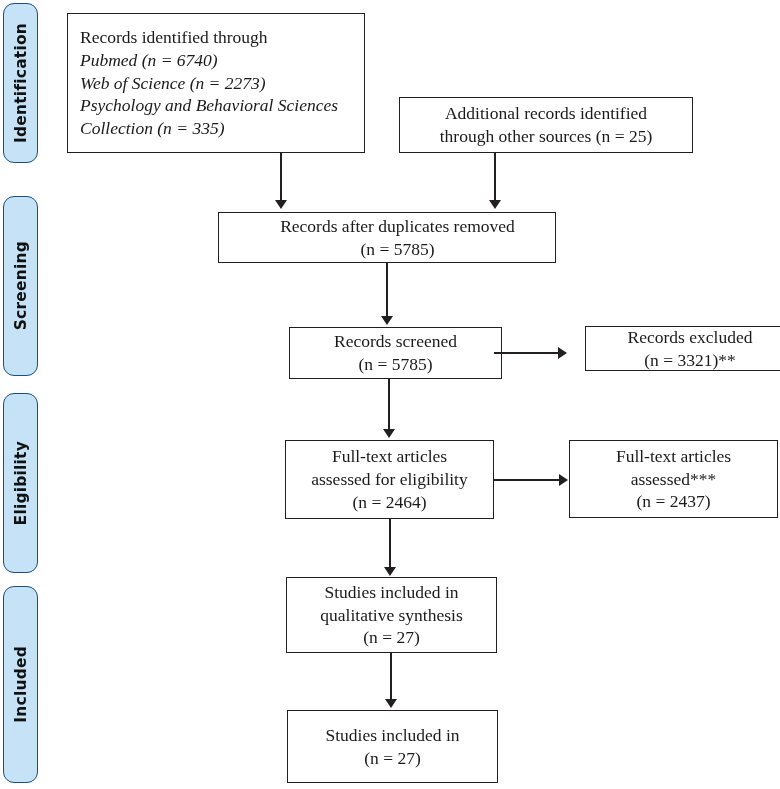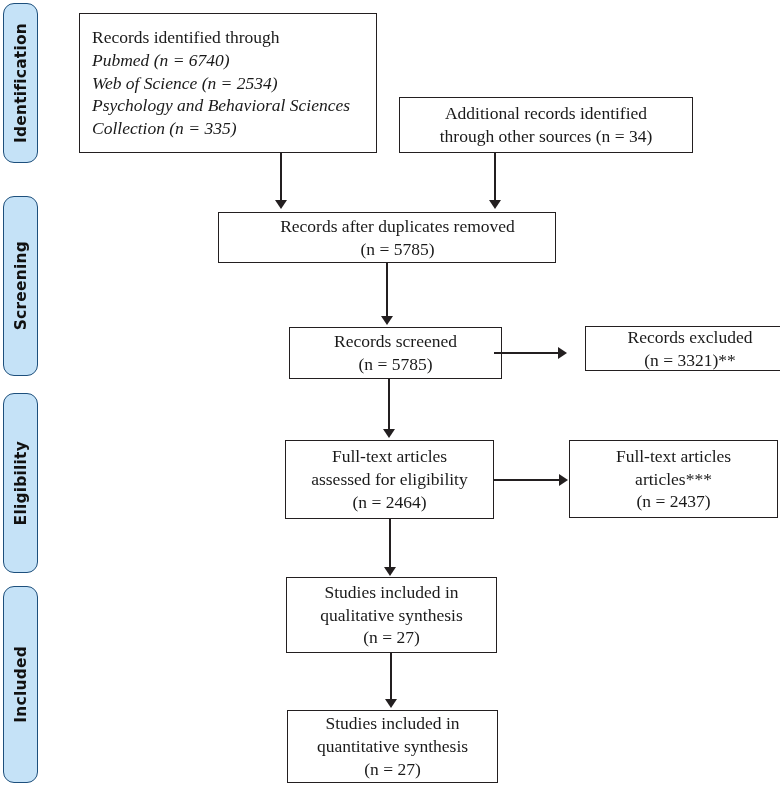--- a/index.html
+++ b/index.html
@@ -42,21 +42,21 @@
   .flow-box {
     position: absolute;
     box-sizing: border-box;
     background: #ffffff;
     border: 1.5px solid #231f20;
     display: flex;
     flex-direction: column;
     justify-content: center;
   }
   .flow-box.center { align-items: center; text-align: center; }
-  .flow-box.left   { align-items: flex-start; text-align: left; margin-left: 12px; }
+  .flow-box.left   { align-items: flex-start; text-align: left; }
   .flow-box .line {
     font-size: 17.5px;
     line-height: 1.30;
     color: #1a1a1a;
     white-space: nowrap;
   }
   .flow-box.left .line { padding-left: 12px; }
   .flow-box .line.italic { font-style: italic; }
 
   
@@ -98,28 +98,28 @@
     <span class="stage-label">Eligibility</span>
   </div>
 
   <div class="stage-pill" style="left:3px; top:586px; width:35px; height:197px;">
     <span class="stage-label">Included</span>
   </div>
 
   <div class="flow-box left" style="left:67px; top:13px; width:298px; height:140px;">
     <div class="line">Records identified through</div>
     <div class="line italic">Pubmed (n = 6740)</div>
-    <div class="line italic">Web of Science (n = 2534)</div>
+    <div class="line italic">Web of Science (n = 2273)</div>
     <div class="line italic">Psychology and Behavioral Sciences</div>
     <div class="line italic">Collection (n = 335)</div>
   </div>
 
   <div class="flow-box center" style="left:399px; top:97px; width:294px; height:56px;">
     <div class="line">Additional records identified</div>
-    <div class="line">through other sources (n = 34)</div>
+    <div class="line">through other sources (n = 25)</div>
   </div>
 
   <div class="conn v" style="left:280px; top:153px; height:48px;"></div>
   <div class="arrow-down" style="left:275px; top:200px;"></div>
 
   <div class="conn v" style="left:494px; top:153px; height:48px;"></div>
   <div class="arrow-down" style="left:489px; top:200px;"></div>
 
   <div class="flow-box center" style="left:218px; top:212px; width:338px; height:51px;padding-left:21px;">
     <div class="line">Records after duplicates removed</div>
@@ -149,35 +149,34 @@
     <div class="line">Full-text articles</div>
     <div class="line">assessed for eligibility</div>
     <div class="line">(n = 2464)</div>
   </div>
 
   <div class="conn h" style="left:494px; top:479px; width:66px;"></div>
   <div class="arrow-right" style="left:559px; top:474px;"></div>
 
   <div class="flow-box center" style="left:569px; top:440px; width:209px; height:78px;">
     <div class="line">Full-text articles</div>
-    <div class="line">articles***</div>
+    <div class="line">assessed***</div>
     <div class="line">(n = 2437)</div>
   </div>
 
   <div class="conn v" style="left:389px; top:519px; height:49px;"></div>
   <div class="arrow-down" style="left:384px; top:567px;"></div>
 
   <div class="flow-box center" style="left:286px; top:577px; width:211px; height:76px;">
     <div class="line">Studies included in</div>
     <div class="line">qualitative synthesis</div>
     <div class="line">(n = 27)</div>
   </div>
 
   <div class="conn v" style="left:390px; top:653px; height:47px;"></div>
   <div class="arrow-down" style="left:385px; top:699px;"></div>
 
   <div class="flow-box center" style="left:287px; top:710px; width:211px; height:73px;">
     <div class="line">Studies included in</div>
-    <div class="line">quantitative synthesis</div>
     <div class="line">(n = 27)</div>
   </div>
 
 </div>
 
 </body></html>

